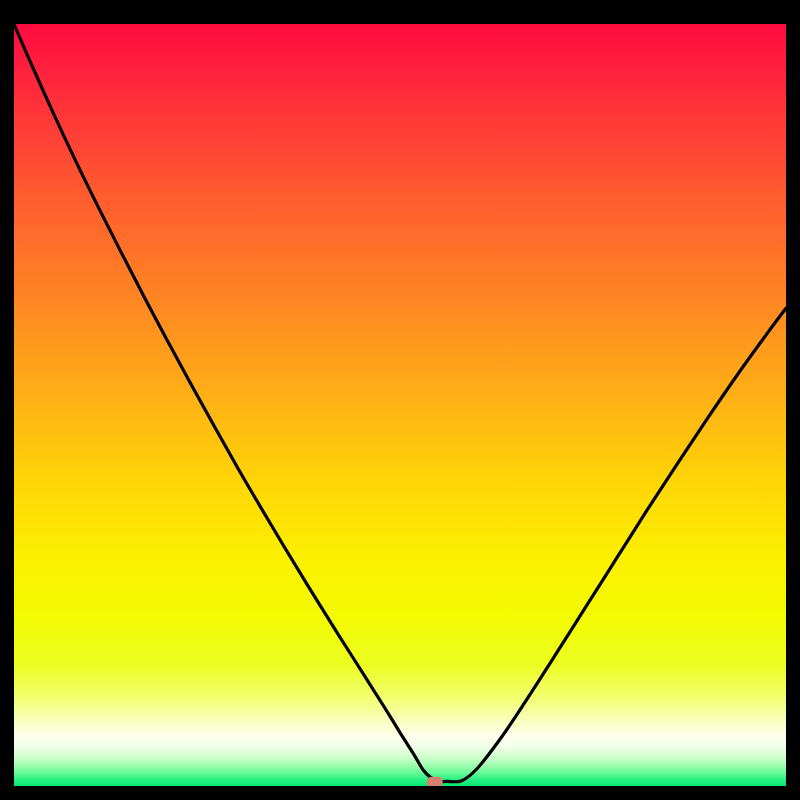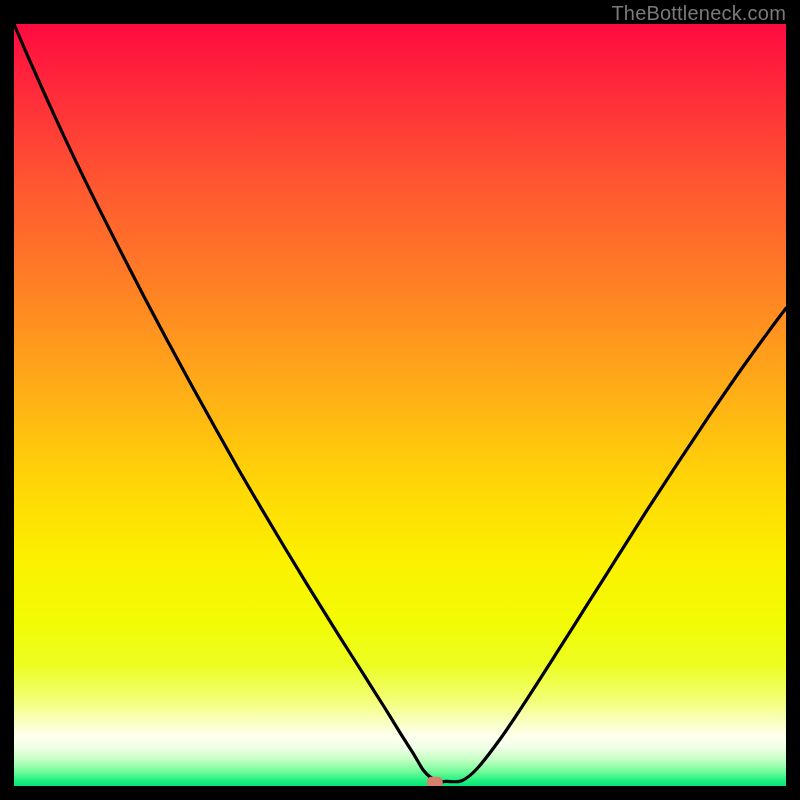--- a/index.html
+++ b/index.html
@@ -32,21 +32,20 @@
     font-size: 20px;
     font-weight: 500;
     letter-spacing: 0.2px;
   }
   svg { display: block; }
 </style>
 </head>
 <body>
 
 <div class="outer">
-  <div class="attribution">TheBottleneck.com</div>
 
   <div class="plot">
     <svg id="chart-svg" viewBox="0 0 772 762" width="772" height="762">
       <defs>
         <linearGradient id="bg-grad" x1="0" y1="0" x2="0" y2="1">
             <stop offset="0%" stop-color="#ff0b40"></stop>
             <stop offset="10%" stop-color="#ff2f3a"></stop>
             <stop offset="22%" stop-color="#ff5a30"></stop>
             <stop offset="35%" stop-color="#ff8224"></stop>
             <stop offset="48%" stop-color="#ffad17"></stop>

